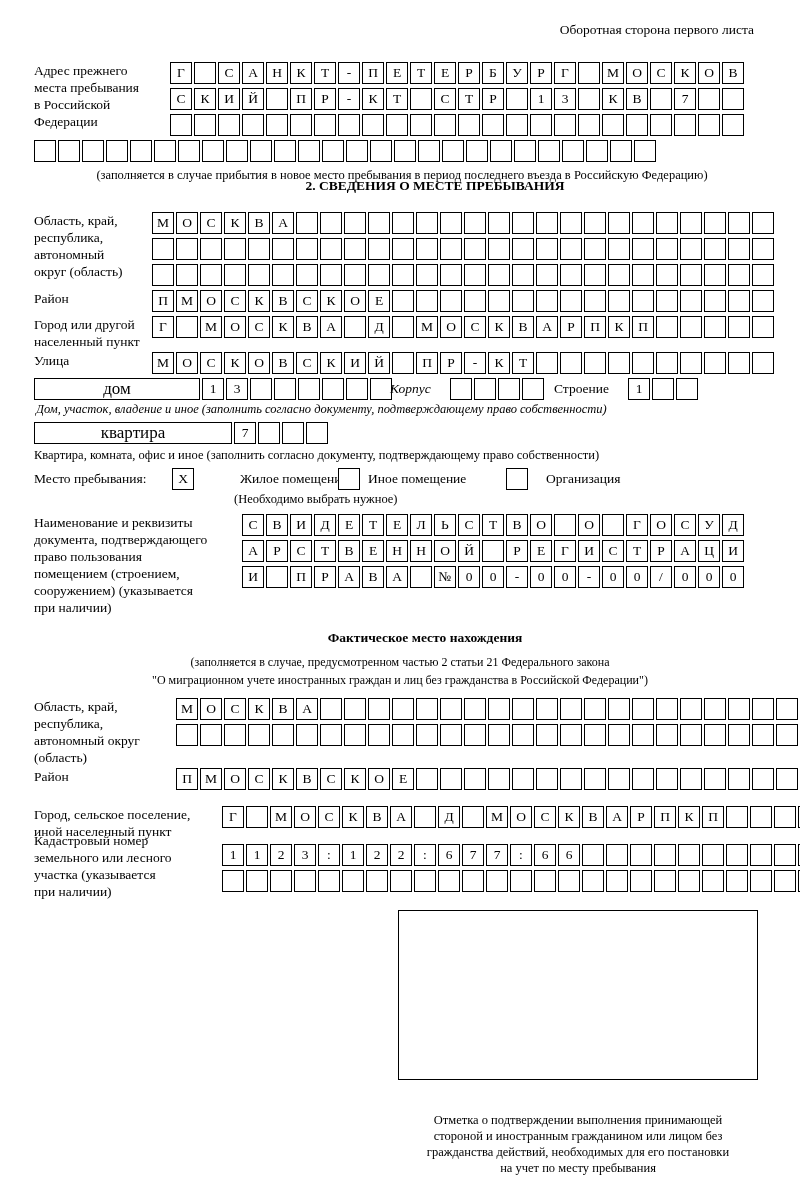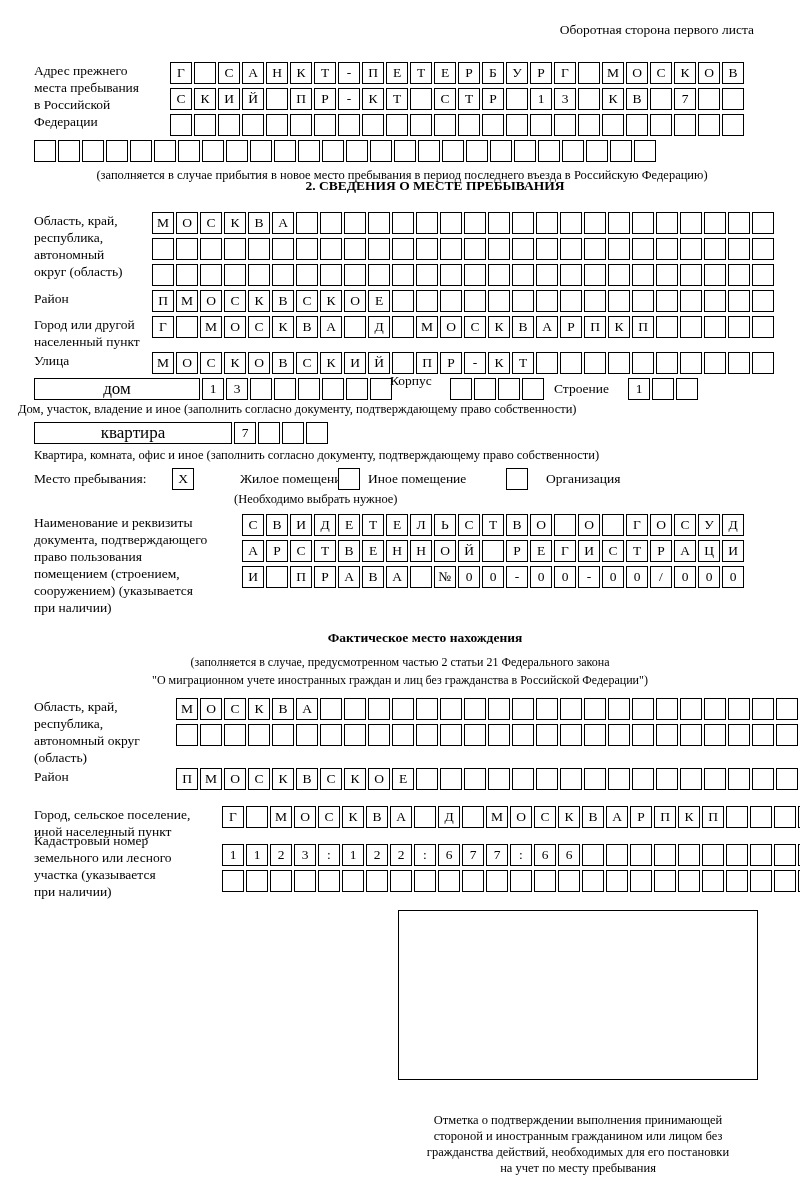--- a/index.html
+++ b/index.html
@@ -399,35 +399,35 @@
   <div class="boxrow" id="s2-house" style="left:202px; top:378px;">
       <div class="cell">1</div>
       <div class="cell">3</div>
       <div class="cell"></div>
       <div class="cell"></div>
       <div class="cell"></div>
       <div class="cell"></div>
       <div class="cell"></div>
       <div class="cell"></div>
     </div>
-  <div class="inline-text" style="left:390px; top:370px;">Корпус</div>
+  <div class="inline-text" style="left:390px; top:378px;font-style:italic;">Корпус</div>
   <div class="boxrow" id="s2-korpus" style="left:450px; top:378px;">
       <div class="cell"></div>
       <div class="cell"></div>
       <div class="cell"></div>
       <div class="cell"></div>
     </div>
   <div class="inline-text" style="left:554px; top:378px;">Строение</div>
   <div class="boxrow" id="s2-stroenie" style="left:628px; top:378px;">
       <div class="cell">1</div>
       <div class="cell"></div>
       <div class="cell"></div>
     </div>
 
-  <div class="note" style="left:18px; top:402px;">Дом, участок, владение и иное (заполнить согласно документу, подтверждающему право собственности)</div>
+  <div class="note" style="left:36px; top:402px;font-style:italic;">Дом, участок, владение и иное (заполнить согласно документу, подтверждающему право собственности)</div>
 
   <div class="wide-label-box" style="position:absolute; left:34px; top:422px; width:198px;">квартира</div>
   <div class="boxrow" id="s2-flat" style="left:234px; top:422px;">
       <div class="cell">7</div>
       <div class="cell"></div>
       <div class="cell"></div>
       <div class="cell"></div>
     </div>
   <div class="note" style="left:34px; top:448px;">Квартира, комната, офис и иное (заполнить согласно документу, подтверждающему право собственности)</div>
 

